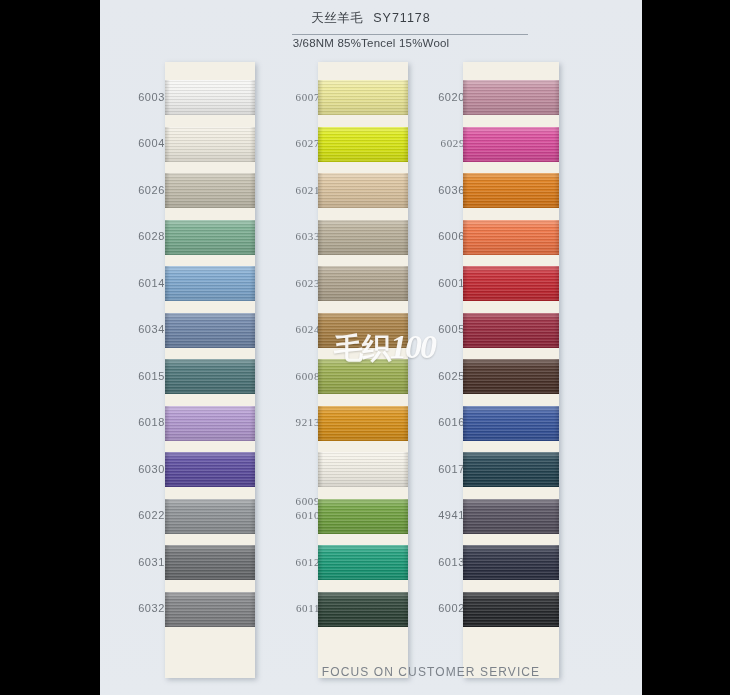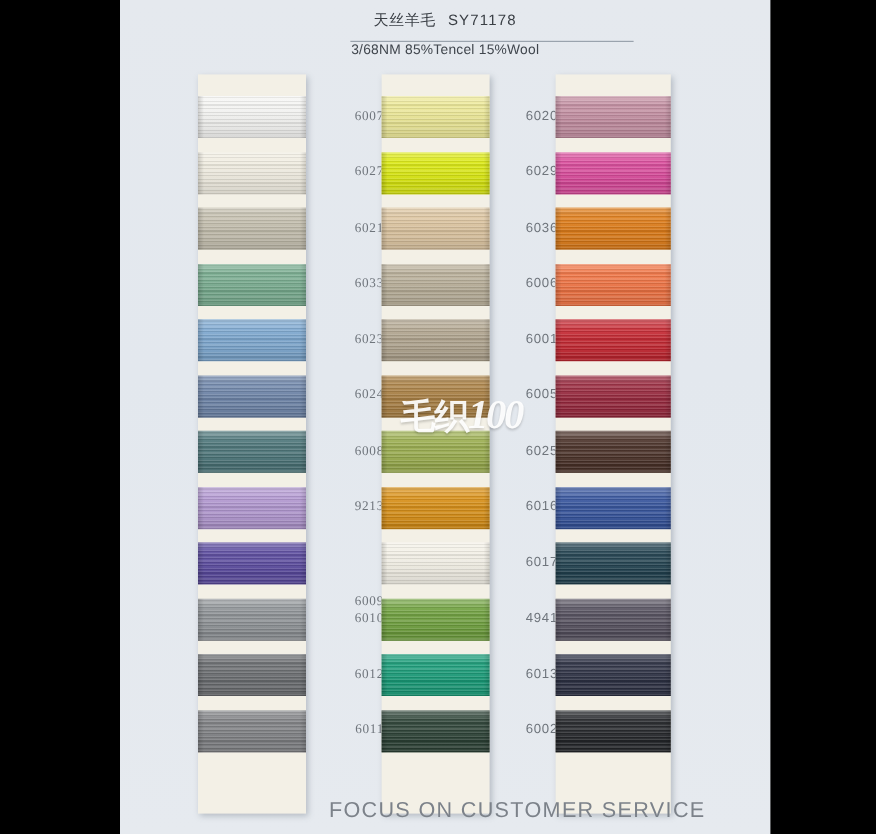--- a/index.html
+++ b/index.html
@@ -102,21 +102,21 @@
   .wm-100{
     font-family:"Liberation Serif","DejaVu Serif",serif;
     font-style:italic;font-size:34px;letter-spacing:-2px;
   }
 
   
   .footer{
     position:absolute;left:0;top:665px;width:542px;text-align:center;
   }
   .footer-text{
-    font-size:18px;color:#7c828a;letter-spacing:1.1px;
+    font-size:12px;color:#7c828a;letter-spacing:1.1px;
     margin-left:120px;
   }
 </style>
 </head>
 <body>
 
 <div id="page">
 
   <div class="letterbox left"></div>
   <div class="letterbox right"></div>
@@ -126,20 +126,34 @@
     <div class="header">
       <div class="hdr-line1">
         <span>天丝羊毛</span><span class="hdr-code">SY71178</span>
       </div>
       <div class="hdr-rule"></div>
       <div class="hdr-line2">3/68NM 85%Tencel 15%Wool</div>
     </div>
 
     <div class="cols" id="cols">
         <div class="col col-0">
+          <div class="labels">
+            <div class="label" style="top: 28.5px;">6003</div>
+            <div class="label" style="top: 75px;">6004</div>
+            <div class="label" style="top: 121.5px;">6026</div>
+            <div class="label" style="top: 168px;">6028</div>
+            <div class="label" style="top: 214.5px;">6014</div>
+            <div class="label" style="top: 261px;">6034</div>
+            <div class="label" style="top: 307.5px;">6015</div>
+            <div class="label" style="top: 354px;">6018</div>
+            <div class="label" style="top: 400.5px;">6030</div>
+            <div class="label" style="top: 447px;">6022</div>
+            <div class="label" style="top: 493.5px;">6031</div>
+            <div class="label" style="top: 540px;">6032</div>
+          </div>
           <div class="strip strip-0" style="background: rgb(243, 240, 230);">
             <div class="swatch" style="top: 18px; height: 35px; background: rgb(244, 244, 242);">
               <div class="fill"></div>
               <div class="sheen"></div>
               <div class="edgeL"></div>
               <div class="edgeR"></div>
             </div>
             <div class="swatch" style="top: 64.5px; height: 35px; background: rgb(240, 236, 224);">
               <div class="fill"></div>
               <div class="sheen"></div>
@@ -294,21 +308,21 @@
               <div class="fill"></div>
               <div class="sheen"></div>
               <div class="edgeL"></div>
               <div class="edgeR"></div>
             </div>
           </div>
         </div>
         <div class="col col-2">
           <div class="labels">
             <div class="label" style="top: 28.5px;">6020</div>
-            <div class="label" style="top: 75px;">6029</div>
+            <div class="label" style="top: 75px; font-family: Liberation Serif, serif;">6029</div>
             <div class="label" style="top: 121.5px;">6036</div>
             <div class="label" style="top: 168px;">6006</div>
             <div class="label" style="top: 214.5px;">6001</div>
             <div class="label" style="top: 261px;">6005</div>
             <div class="label" style="top: 307.5px;">6025</div>
             <div class="label" style="top: 354px;">6016</div>
             <div class="label" style="top: 400.5px;">6017</div>
             <div class="label" style="top: 447px;">4941</div>
             <div class="label" style="top: 493.5px;">6013</div>
             <div class="label" style="top: 540px;">6002</div>

